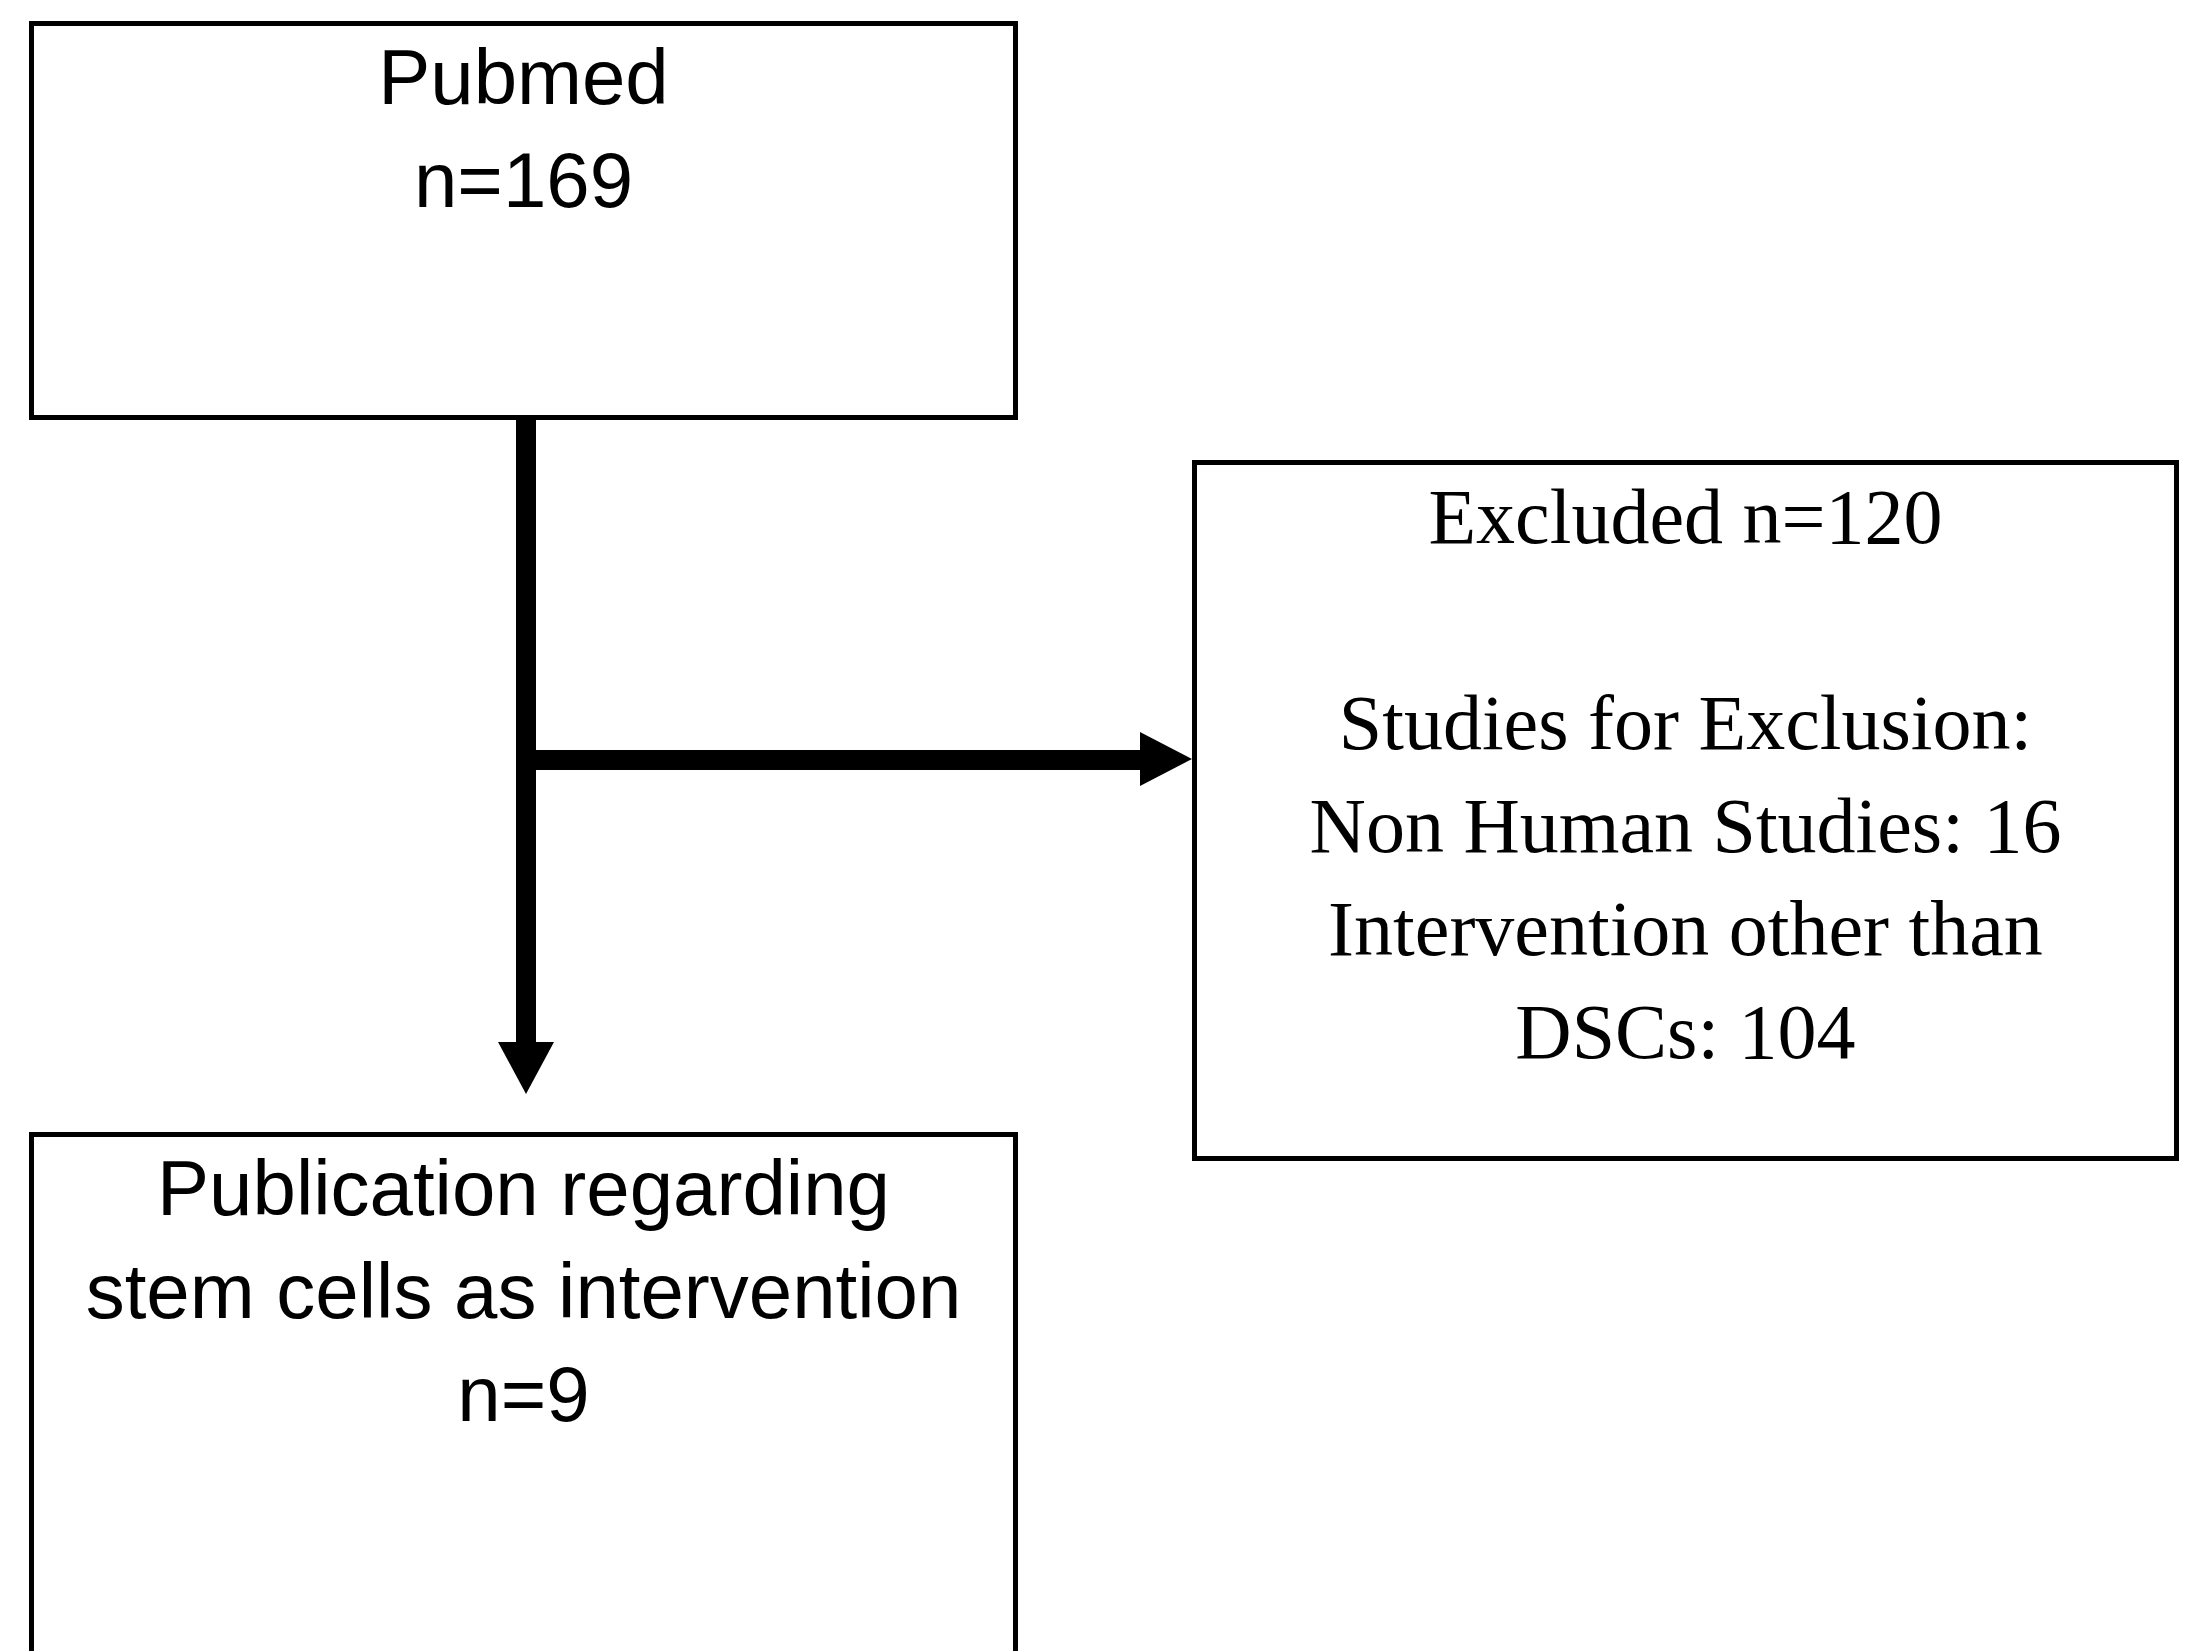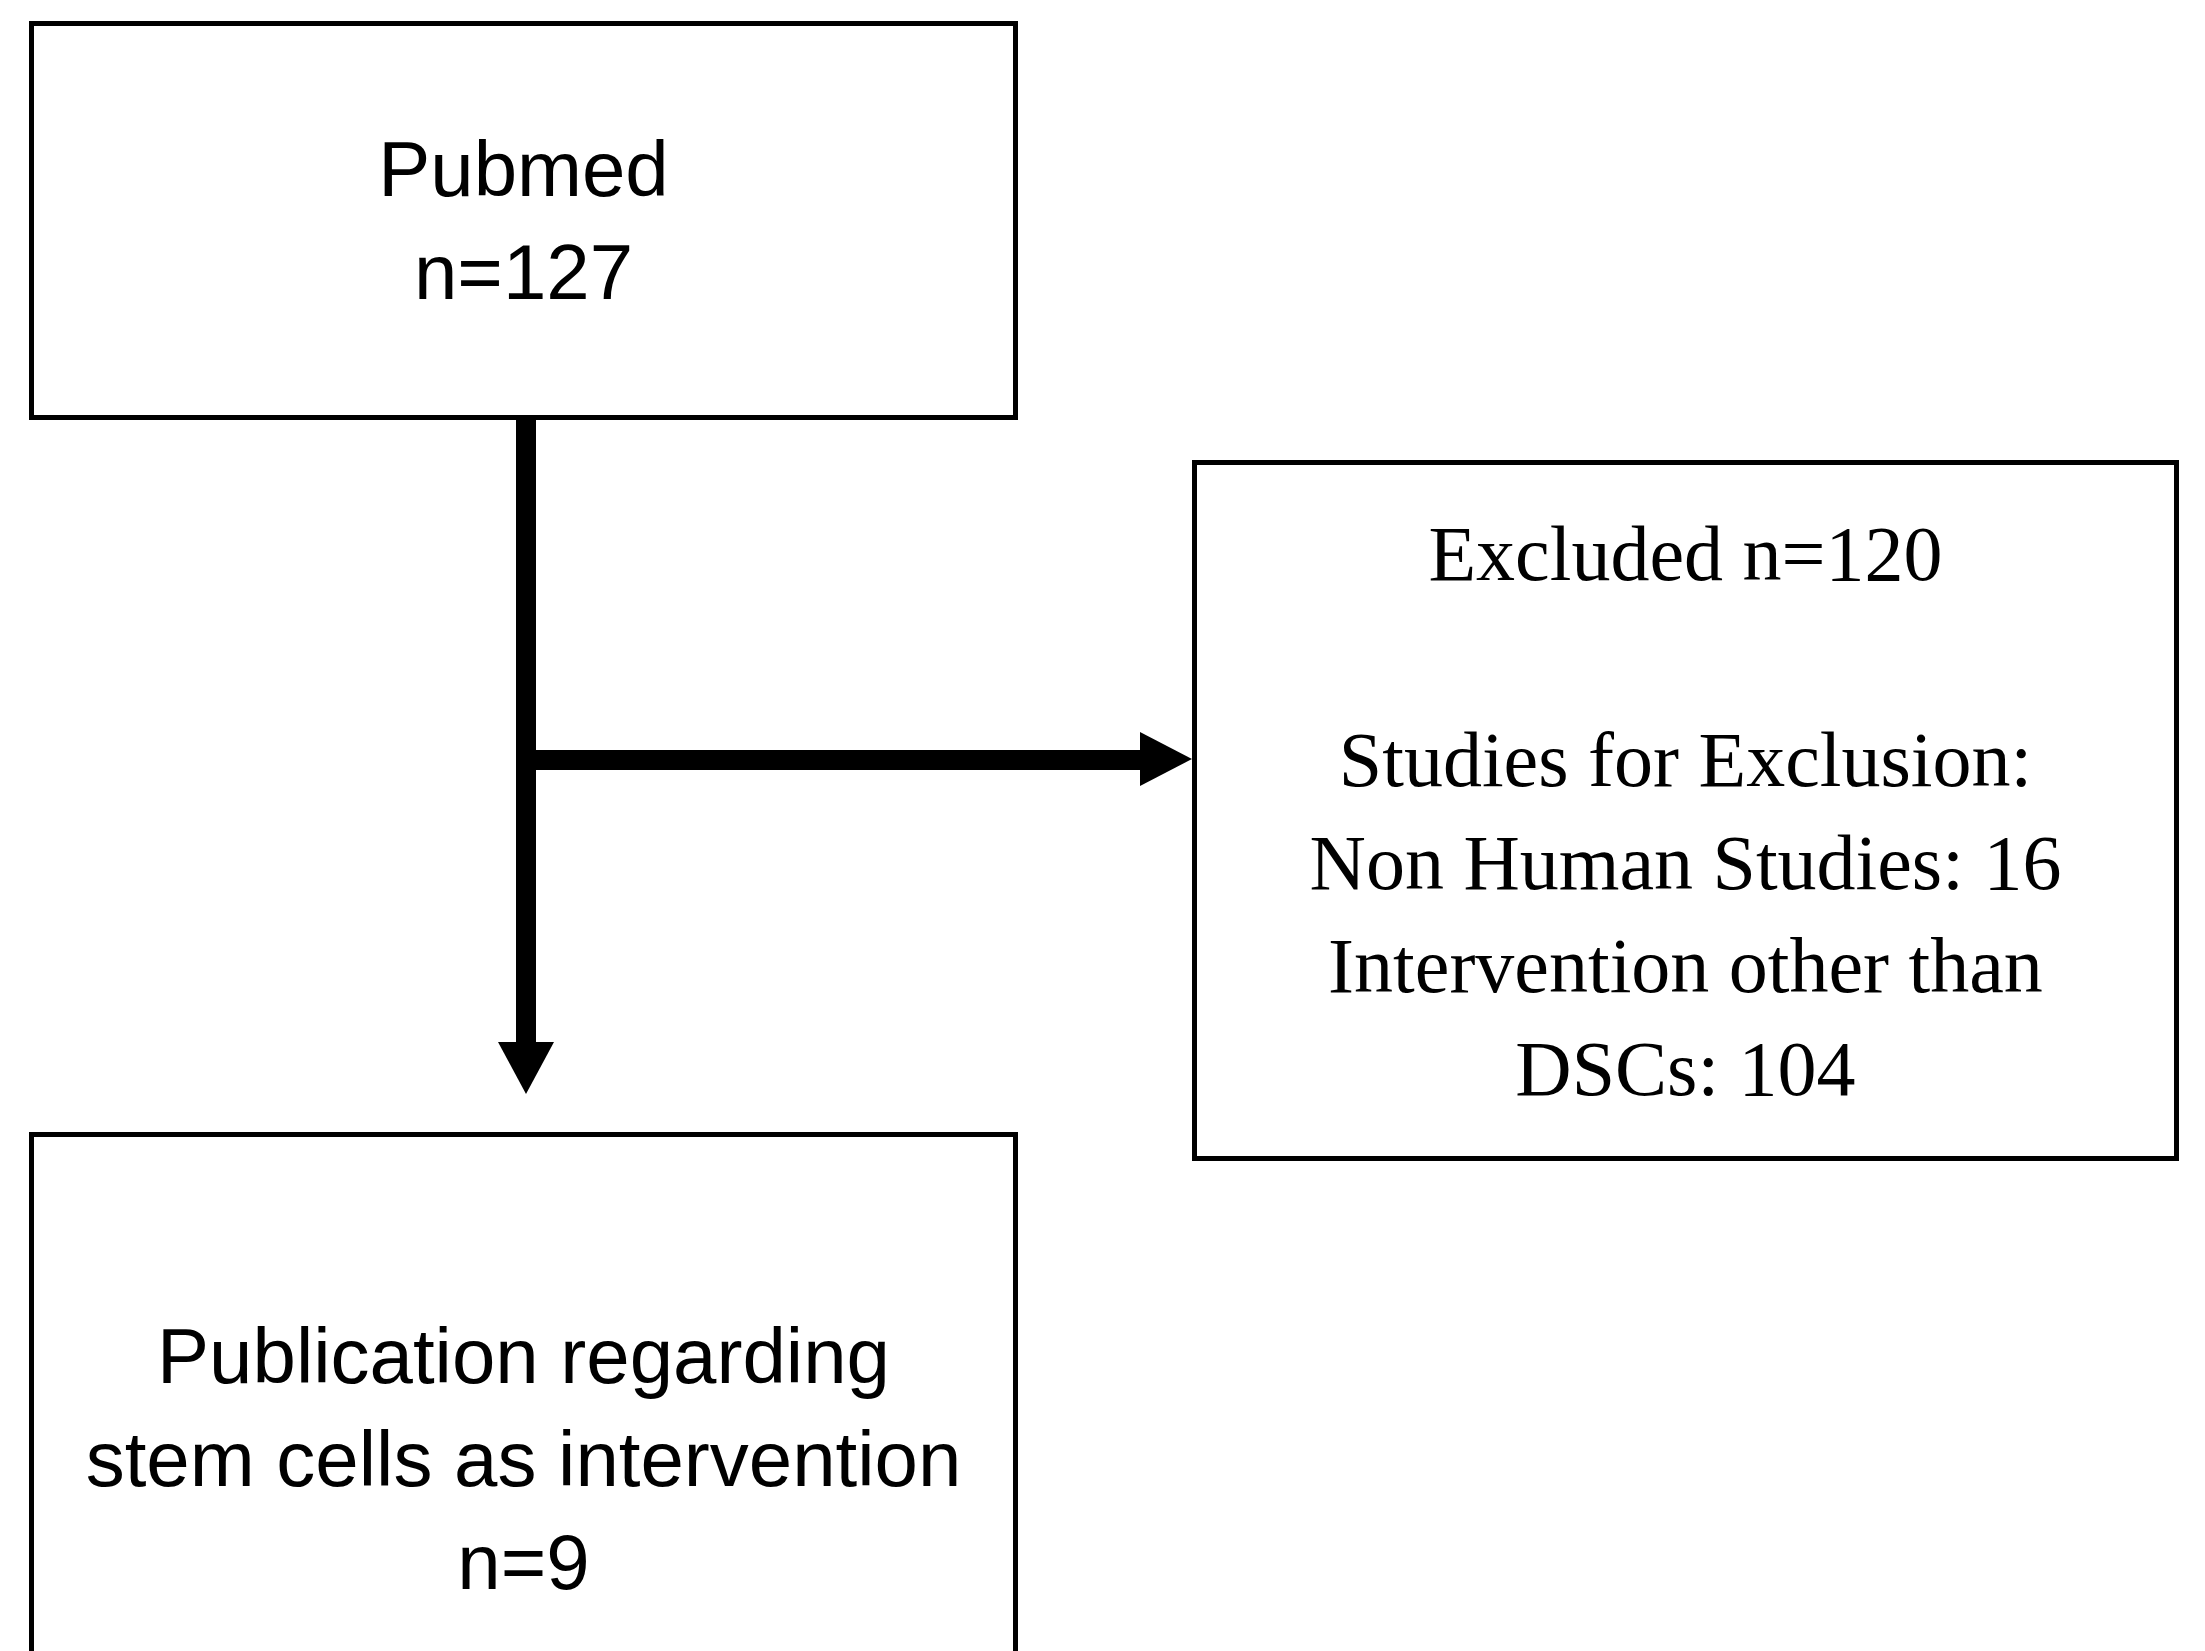--- a/index.html
+++ b/index.html
@@ -17,21 +17,20 @@
     color: #000000;
   }
   .box {
     position: absolute;
     box-sizing: border-box;
     background: #ffffff;
     border: 5px solid #000000;
     display: flex;
     flex-direction: column;
     align-items: center;
-    justify-content: center;
     text-align: center;
   }
   .line {
     font-size: 78px;
     line-height: 103px;
     white-space: nowrap;
   }
   .blank-line {
     height: 103px;
   }
@@ -76,21 +75,21 @@
     border-left: 52px solid #000000;
   }
 </style>
 </head>
 <body>
 
 <div class="stage">
 
   <div class="box" id="box-pubmed">
     <div class="line">Pubmed</div>
-    <div class="line">n=127</div>
+    <div class="line">n=169</div>
   </div>
 
   <div class="shaft" id="arrow-down-shaft"></div>
   <div id="arrow-down-head"></div>
 
   <div class="shaft" id="arrow-right-shaft"></div>
   <div id="arrow-right-head"></div>
 
   <div class="box" id="box-excluded">
     <div class="line">Excluded n=120</div>

